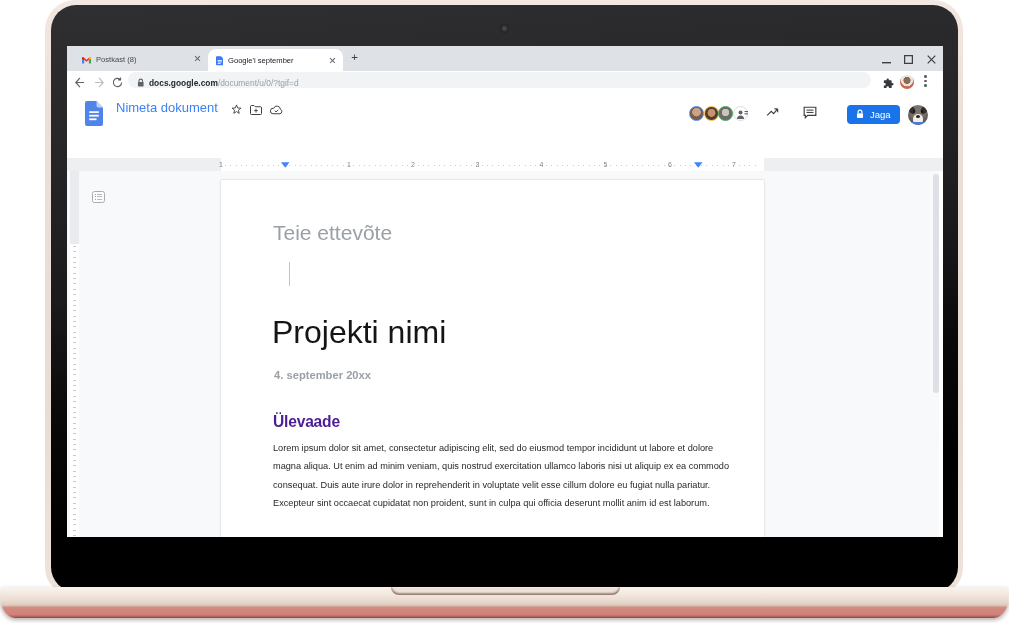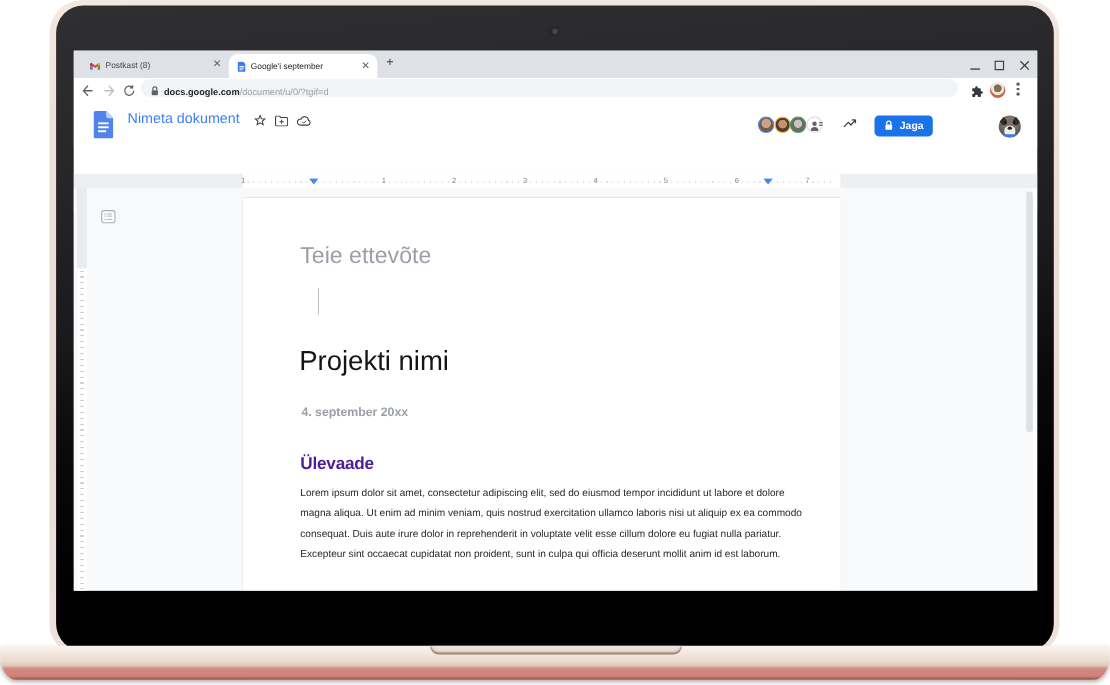--- a/index.html
+++ b/index.html
@@ -172,21 +172,21 @@
         </svg>
     </div>
     <svg class="abs" style="left:699px; top:12.5px;" width="14" height="12" viewBox="0 0 24 20">
         <path d="M2 14 L9 7 L13 11 L20 3 M20 3 H14.5 M20 3 V8.5" stroke="#3c4043" stroke-width="2" fill="none"></path>
       </svg>
     <svg class="abs" style="left:736px; top:11.5px;" width="14" height="13" viewBox="0 0 24 22">
         <path d="M2 2 H22 V16 H8 L4 20 V16 H2 Z" fill="none" stroke="#3c4043" stroke-width="2"></path>
         <rect x="6" y="6" width="12" height="1.8" fill="#3c4043"></rect>
         <rect x="6" y="10" width="12" height="1.8" fill="#3c4043"></rect>
       </svg>
-    <div class="abs" style="left:728px; top:10.5px; width:53px; height:19px; border-radius:4px; background:#1a73e8;font-weight:bold;">
+    <div class="abs" style="left:780px; top:10.5px; width:53px; height:19px; border-radius:4px; background:#1a73e8;">
       <svg class="abs" style="left:9px; top:4.5px;" width="8" height="10" viewBox="0 0 10 12">
           <path d="M2.6 5 V3.5 A2.4 2.4 0 0 1 7.4 3.5 V5" stroke="#fff" stroke-width="1.5" fill="none"></path>
           <rect x="1.2" y="5" width="7.6" height="6" rx="1" fill="#fff"></rect>
         </svg>
       <div class="abs" style="left:23px; top:4.5px; font-size:9.5px; color:#fff;">Jaga</div>
     </div>
     <div class="abs" style="left:841px; top:10.5px; width:20px; height:20px; border-radius:50%; overflow:hidden; background:radial-gradient(circle at 50% 30%, #7a736c 0 40%, #57514c 75%, #403c38 100%);">
       <div class="abs" style="left:1px; top:1px; width:6px; height:8px; border-radius:50%; background:#332f2c; transform:rotate(-24deg);"></div>
       <div class="abs" style="left:13px; top:1px; width:6px; height:8px; border-radius:50%; background:#332f2c; transform:rotate(24deg);"></div>
       <div class="abs" style="left:5px; top:9.5px; width:10px; height:10px; border-radius:50% 50% 40% 40%; background:#f1eeea;"></div>
@@ -404,21 +404,21 @@
     <div class="abs" style="left:25px; top:19.5px; width:12.6px; height:12.6px; border:1.2px solid #a9adb2; border-radius:2.5px; background:#fdfdfd;">
       <div style="position:absolute; left:1.8px; top:2.2px; width:1.2px; height:1.2px; background:#9aa0a6;"></div>
       <div style="position:absolute; left:4px; top:2.2px; width:4.5px; height:1.2px; background:#b7bbbf;"></div>
       <div style="position:absolute; left:1.8px; top:4.8px; width:1.2px; height:1.2px; background:#9aa0a6;"></div>
       <div style="position:absolute; left:4px; top:4.8px; width:4.5px; height:1.2px; background:#b7bbbf;"></div>
       <div style="position:absolute; left:1.8px; top:7.4px; width:1.2px; height:1.2px; background:#9aa0a6;"></div>
       <div style="position:absolute; left:4px; top:7.4px; width:4.5px; height:1.2px; background:#b7bbbf;"></div>
     </div>
     <div class="abs" style="left:221.5px; top:91px; width:1px; height:24px; background:#c0c4c8;"></div>
     <div class="t" style="left:206px; top:49.6px; font-size:21px; color:#9aa0a6;">Teie ettevõte</div>
-    <div class="t" style="left:205px; top:142.5px; font-size:25px; color:#131517;">Projekti nimi</div>
+    <div class="t" style="left:205px; top:142.5px; font-size:32px; color:#131517;">Projekti nimi</div>
     <div class="t" style="left:207px; top:197.5px; font-size:11.2px; font-weight:bold; color:#9aa0a6;">4. september 20xx</div>
     <div class="t" style="left:206px; top:241.5px; font-size:15.6px; letter-spacing:-0.2px; font-weight:bold; color:#4c1d95;">Ülevaade</div>
     <div class="t" id="body1" style="left:206px; top:267.8px; font-size:9.2px; color:#25282b; line-height:18.5px;">
       Lorem ipsum dolor sit amet, consectetur adipiscing elit, sed do eiusmod tempor incididunt ut labore et dolore<br>
       magna aliqua. Ut enim ad minim veniam, quis nostrud exercitation ullamco laboris nisi ut aliquip ex ea commodo<br>
       consequat. Duis aute irure dolor in reprehenderit in voluptate velit esse cillum dolore eu fugiat nulla pariatur.<br>
       Excepteur sint occaecat cupidatat non proident, sunt in culpa qui officia deserunt mollit anim id est laborum.
     </div>
   </div>
 </div>

